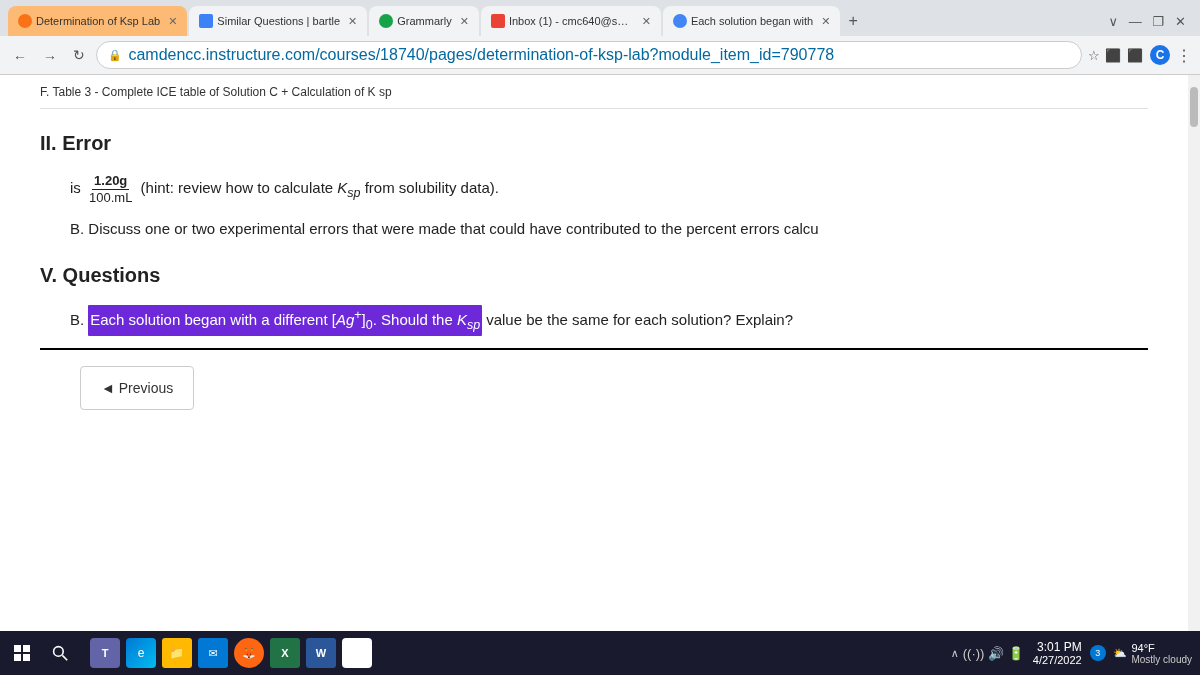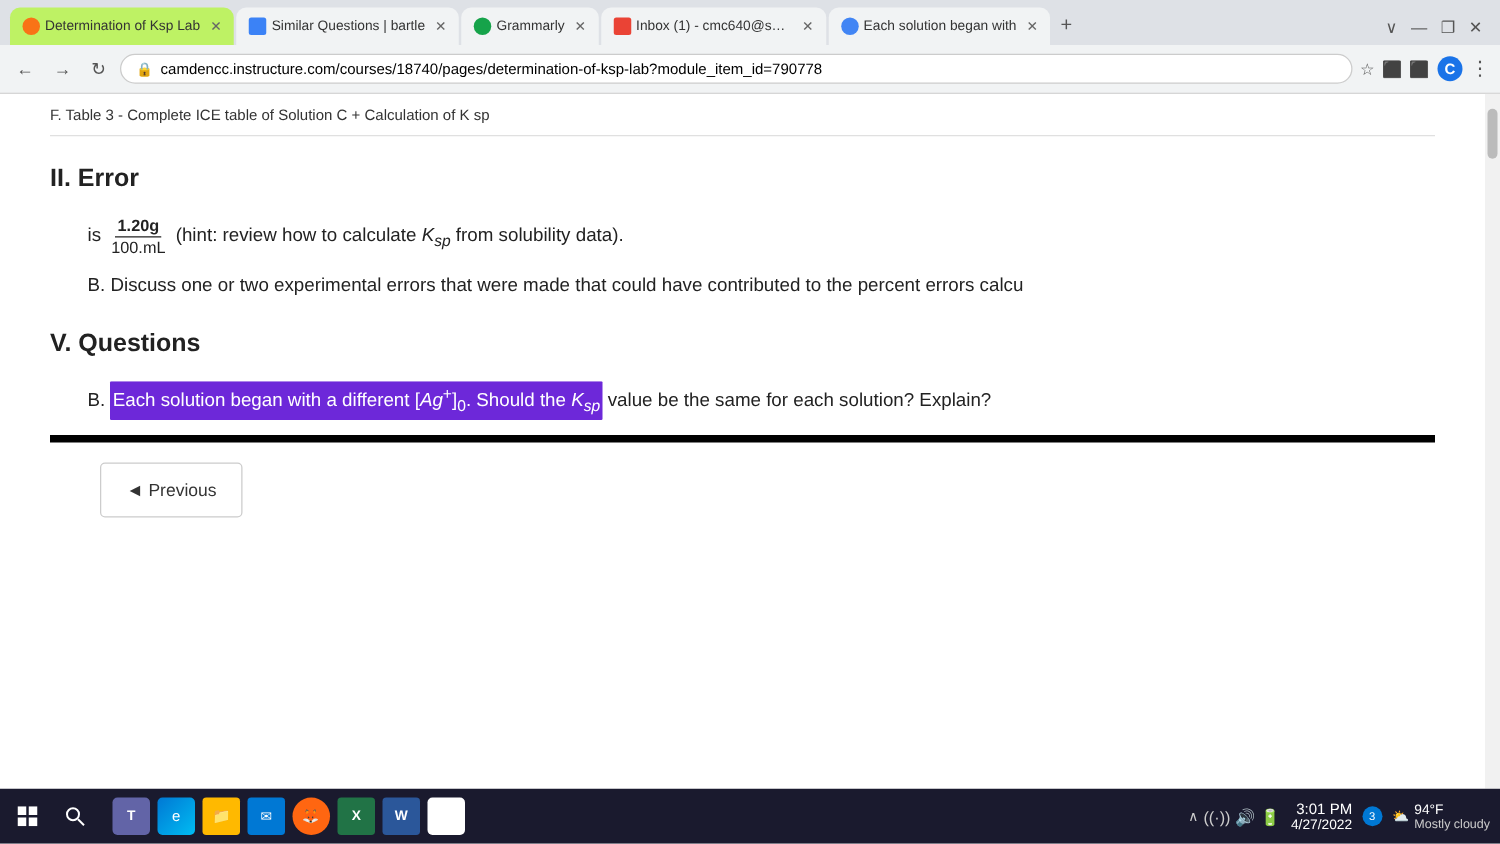--- a/index.html
+++ b/index.html
@@ -2,36 +2,36 @@
 <html><head>
   <meta charset="utf-8">
   <style>
     * { margin: 0; padding: 0; box-sizing: border-box; }
     body { font-family: Arial, sans-serif; background: #fff; width: 1200px; height: 675px; overflow: hidden; display: flex; flex-direction: column; }
 
     
     .browser-chrome { background: #f1f3f4; border-bottom: 1px solid #ccc; flex-shrink: 0; }
     .tab-bar { display: flex; align-items: center; padding: 6px 8px 0; background: #dee1e6; gap: 2px; }
     .tab { display: flex; align-items: center; background: #f1f3f4; border-radius: 8px 8px 0 0; padding: 6px 10px; font-size: 12px; color: #333; max-width: 180px; gap: 4px; cursor: pointer; height: 30px; }
-    .tab.active { background: #bef264; }
+    .tab.active { background: #fdba74; }
     .tab-favicon { width: 14px; height: 14px; border-radius: 2px; flex-shrink: 0; }
     .tab-favicon.orange { background: #f97316; border-radius: 50%; }
     .tab-favicon.blue { background: #3b82f6; }
     .tab-favicon.green { background: #16a34a; border-radius: 50%; }
     .tab-favicon.gmail { background: #ea4335; }
     .tab-favicon.google { background: #4285f4; border-radius: 50%; }
     .tab-text { overflow: hidden; text-overflow: ellipsis; white-space: nowrap; font-size: 11px; }
     .tab-close { margin-left: 4px; color: #666; font-size: 11px; cursor: pointer; flex-shrink: 0; }
     .tab-new { background: transparent; border: none; font-size: 16px; color: #555; cursor: pointer; padding: 0 6px; }
 
     .nav-bar { display: flex; align-items: center; padding: 4px 8px; gap: 6px; background: #f1f3f4; height: 38px; }
     .nav-btn { background: none; border: none; font-size: 14px; color: #555; cursor: pointer; padding: 2px 5px; border-radius: 4px; }
     .address-bar { flex: 1; background: #fff; border: 1px solid #ccc; border-radius: 20px; padding: 4px 12px; font-size: 12px; color: #333; display: flex; align-items: center; gap: 6px; }
     .address-lock { color: #555; font-size: 11px; }
-    .address-text { font-size: 12px; color: #000000; flex: 1; }
+    .address-text { font-size: 16px; color: #0369a1; flex: 1; }
     .nav-icons { display: flex; gap: 6px; align-items: center; }
     .nav-icon { width: 18px; height: 18px; border-radius: 50%; display: flex; align-items: center; justify-content: center; font-size: 10px; color: #555; cursor: pointer; }
     .nav-icon.blue-c { background: #1a73e8; color: #fff; font-weight: bold; font-size: 12px; width: 20px; height: 20px; }
     .three-dot { font-size: 16px; color: #555; cursor: pointer; }
 
     
     .page-area { flex: 1; display: flex; overflow: hidden; }
     .scrollbar { width: 12px; background: #f1f1f1; flex-shrink: 0; display: flex; flex-direction: column; align-items: center; padding: 2px 0; }
     .scroll-thumb { width: 8px; background: #bbb; border-radius: 4px; height: 40px; margin-top: 10px; }
     .content-area { flex: 1; padding: 0; overflow: hidden; font-size: 15px; color: #222; line-height: 1.6; }
@@ -47,21 +47,21 @@
     .fraction { display: inline-flex; flex-direction: column; align-items: center; vertical-align: middle; font-size: 13px; margin: 0 2px; }
     .fraction .numer { border-bottom: 1px solid #222; padding: 0 2px; line-height: 1.2; font-weight: bold; }
     .fraction .denom { padding: 0 2px; line-height: 1.2; }
 
     .section-v { margin-top: 18px; }
 
     
     .highlight-blue { background: #6d28d9; color: #fff; padding: 1px 2px; border-radius: 1px; }
 
     
-    .nav-footer { padding: 16px 40px; border-top: 6px solid #000000; margin-top: 8px; }
+    .nav-footer { padding: 16px 40px; border-top: 2px solid #000000; margin-top: 8px; }
     .prev-btn { display: inline-flex; align-items: center; gap: 6px; padding: 10px 20px; border: 1px solid #ccc; border-radius: 4px; background: #fff; font-size: 14px; color: #333; cursor: pointer; text-decoration: none; }
 
     
     .taskbar { height: 44px; background: #1a1a2e; display: flex; align-items: center; padding: 0 8px; flex-shrink: 0; color: #fff; }
     .taskbar-left { display: flex; align-items: center; gap: 10px; flex: 1; }
     .taskbar-icon { width: 28px; height: 28px; display: flex; align-items: center; justify-content: center; font-size: 16px; cursor: pointer; border-radius: 4px; }
     .taskbar-apps { display: flex; align-items: center; gap: 6px; margin-left: 6px; }
     .app-icon { width: 30px; height: 30px; border-radius: 4px; display: flex; align-items: center; justify-content: center; cursor: pointer; position: relative; }
     .app-icon::after { content: ''; position: absolute; bottom: -2px; left: 50%; transform: translateX(-50%); width: 4px; height: 2px; background: rgba(255,255,255,0.4); border-radius: 1px; display: none; }
     .app-edge { background: linear-gradient(135deg, #0078d4, #00bcf2); border-radius: 4px; }

